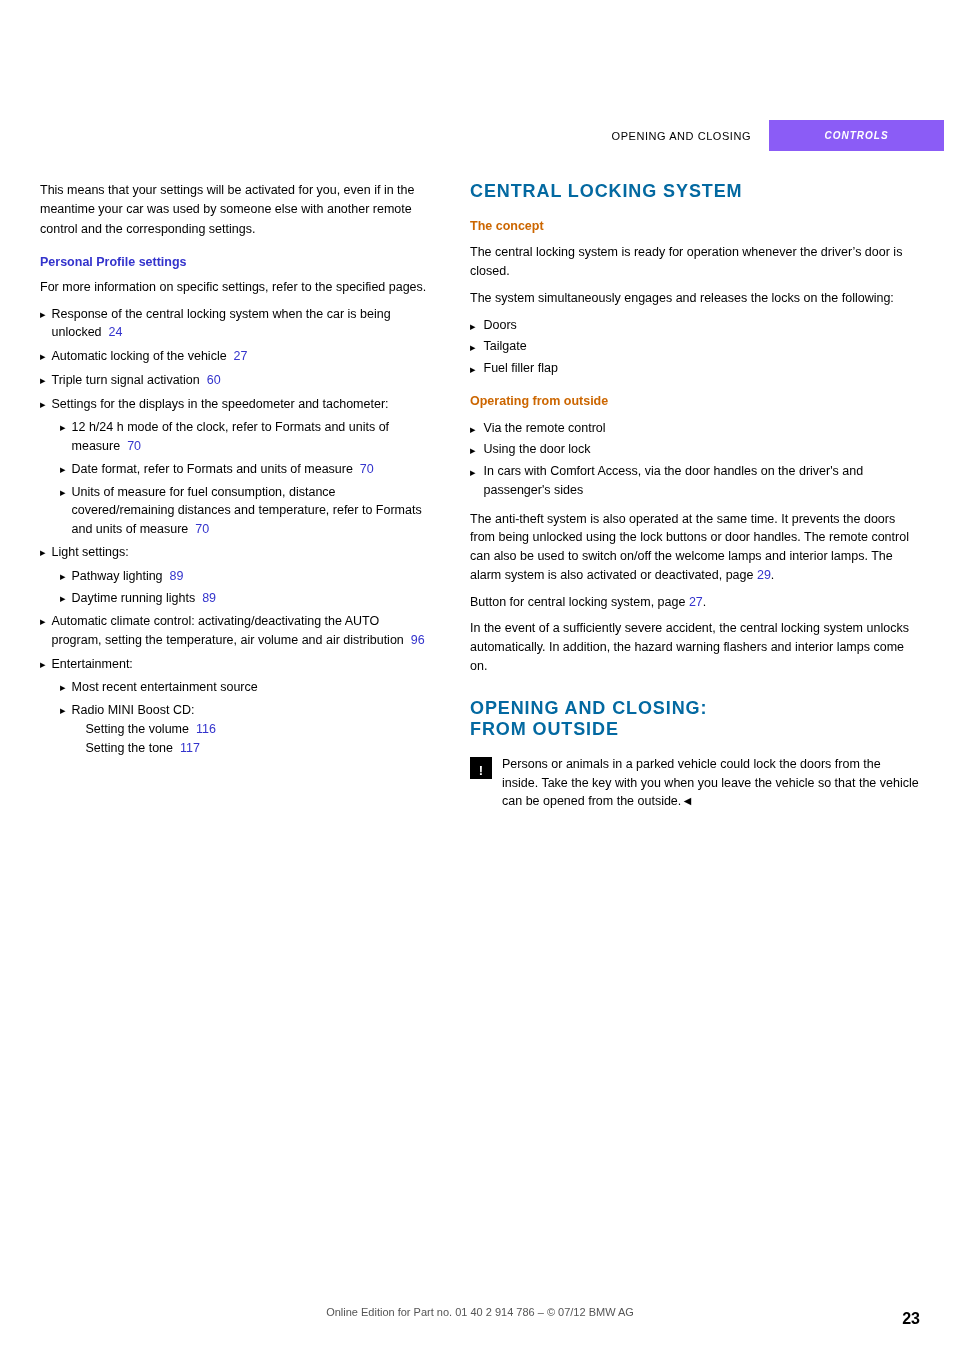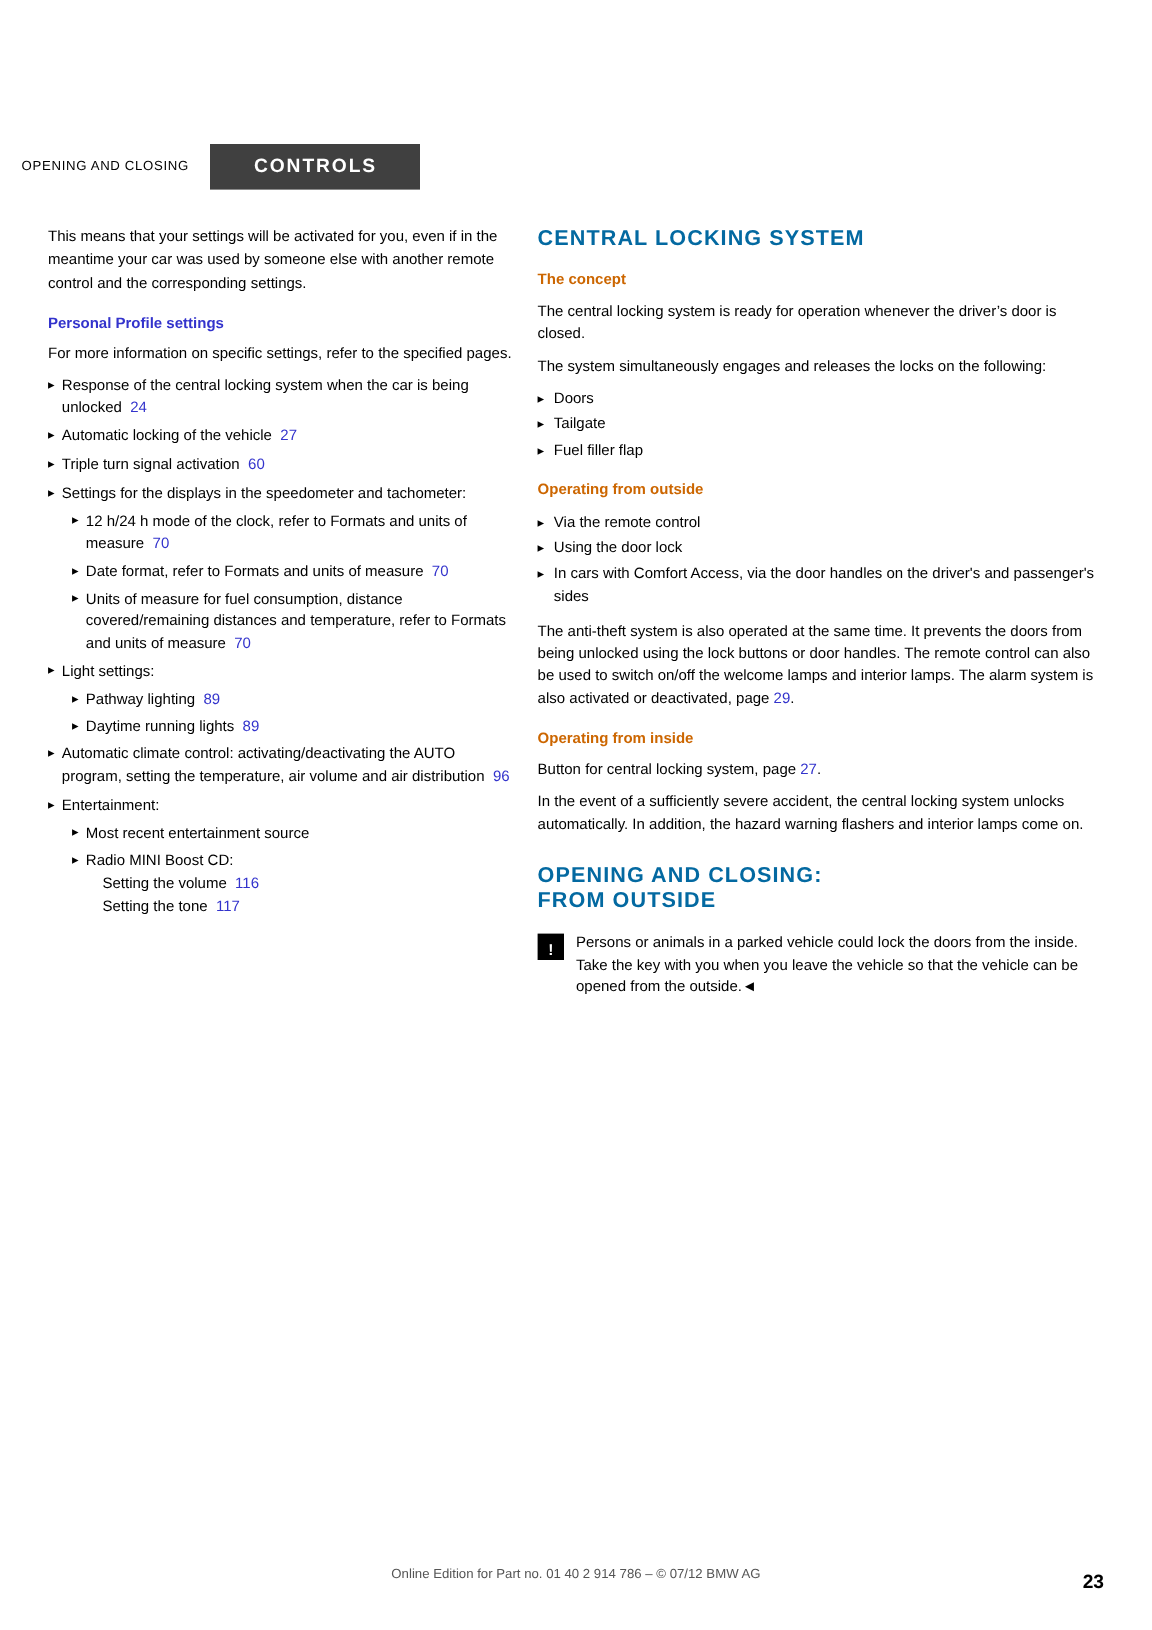--- a/index.html
+++ b/index.html
@@ -14,53 +14,55 @@
     }
     .page-container {
       width: 960px;
       min-height: 1358px;
       position: relative;
       padding: 0;
     }
     
     .header-bar {
       display: flex;
+      justify-content: flex-end;
       align-items: stretch;
       padding-top: 120px;
-      padding-right: 4px;
+      padding-right: 16px;
       margin-bottom: 30px;
     }
     .header-opening {
       font-size: 11px;
       letter-spacing: 0.05em;
       color: #000;
       padding: 8px 18px;
       display: flex;
       align-items: center;
       text-transform: uppercase;
       font-weight: normal;
     }
     .header-controls {
-      background: #404040;
+      background: #8b5cf6;
       color: #fff;
-      font-size: 16px;
+      font-size: 10px;
       letter-spacing: 0.1em;
       font-weight: bold;
       padding: 10px 30px;
       display: flex;
       align-items: center;
       text-transform: uppercase;
       min-width: 175px;
       justify-content: center;
+      font-style: italic;
     }
     
     .content-wrapper {
       display: flex;
       padding: 0 40px;
-      gap: 18px;
+      gap: 40px;
     }
     .left-column {
       flex: 0 0 390px;
       font-size: 12.5px;
       line-height: 1.5;
     }
     .right-column {
       flex: 1;
       font-size: 12.5px;
       line-height: 1.5;
@@ -341,21 +343,20 @@
         <li>
           <span class="bullet-arrow">▸</span>
           <span>In cars with Comfort Access, via the door handles on the driver's and passenger's sides</span>
         </li>
       </ul>
 
       <p class="body-text">
         The anti-theft system is also operated at the same time. It prevents the doors from being unlocked using the lock buttons or door handles. The remote control can also be used to switch on/off the welcome lamps and interior lamps. The alarm system is also activated or deactivated, page <span class="page-link">29</span>.
       </p>
 
-      <div class="sub-section-title">Operating from inside</div>
 
       <p class="body-text">
         Button for central locking system, page <span class="page-link">27</span>.
       </p>
       <p class="body-text">In the event of a sufficiently severe accident, the central locking system unlocks automatically. In addition, the hazard warning flashers and interior lamps come on.</p>
 
       <div class="section-title" style="margin-top: 22px;">OPENING AND CLOSING:<br>FROM OUTSIDE</div>
 
       <div class="warning-box">
         <div class="warning-icon">

